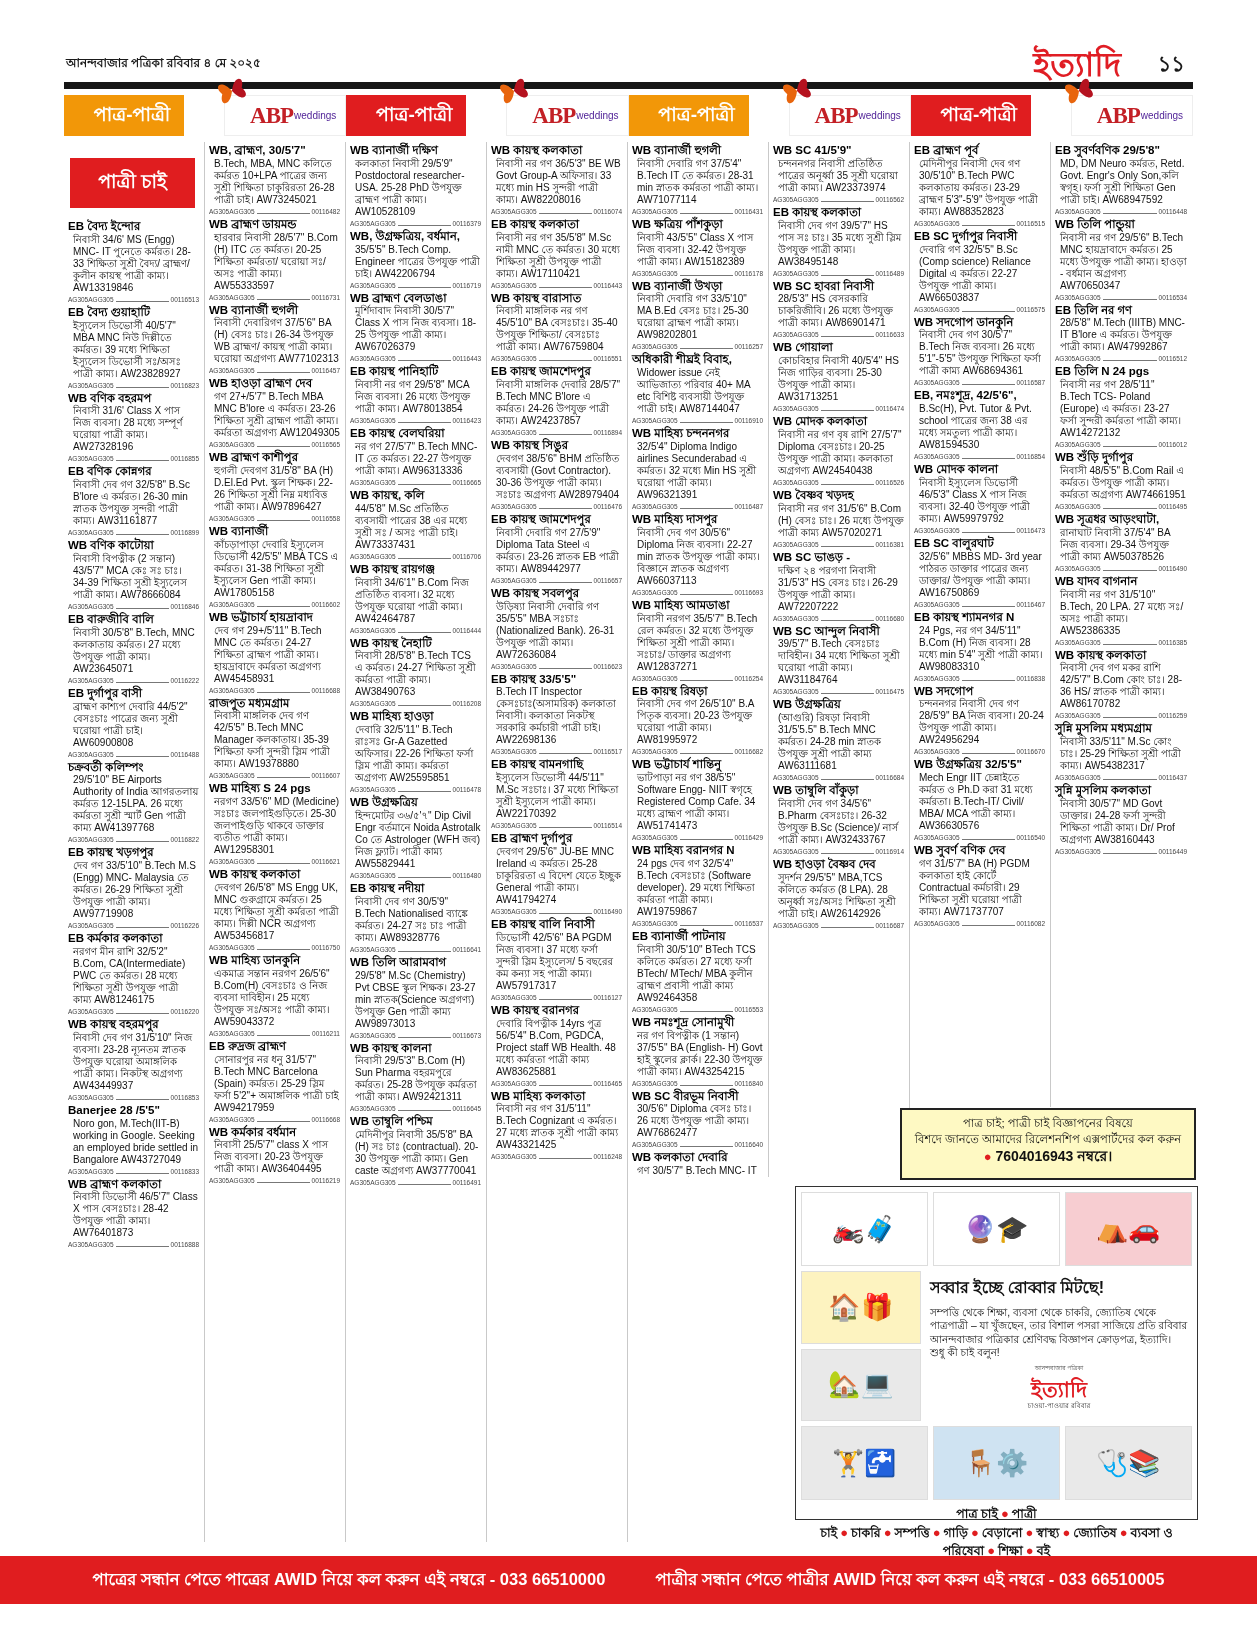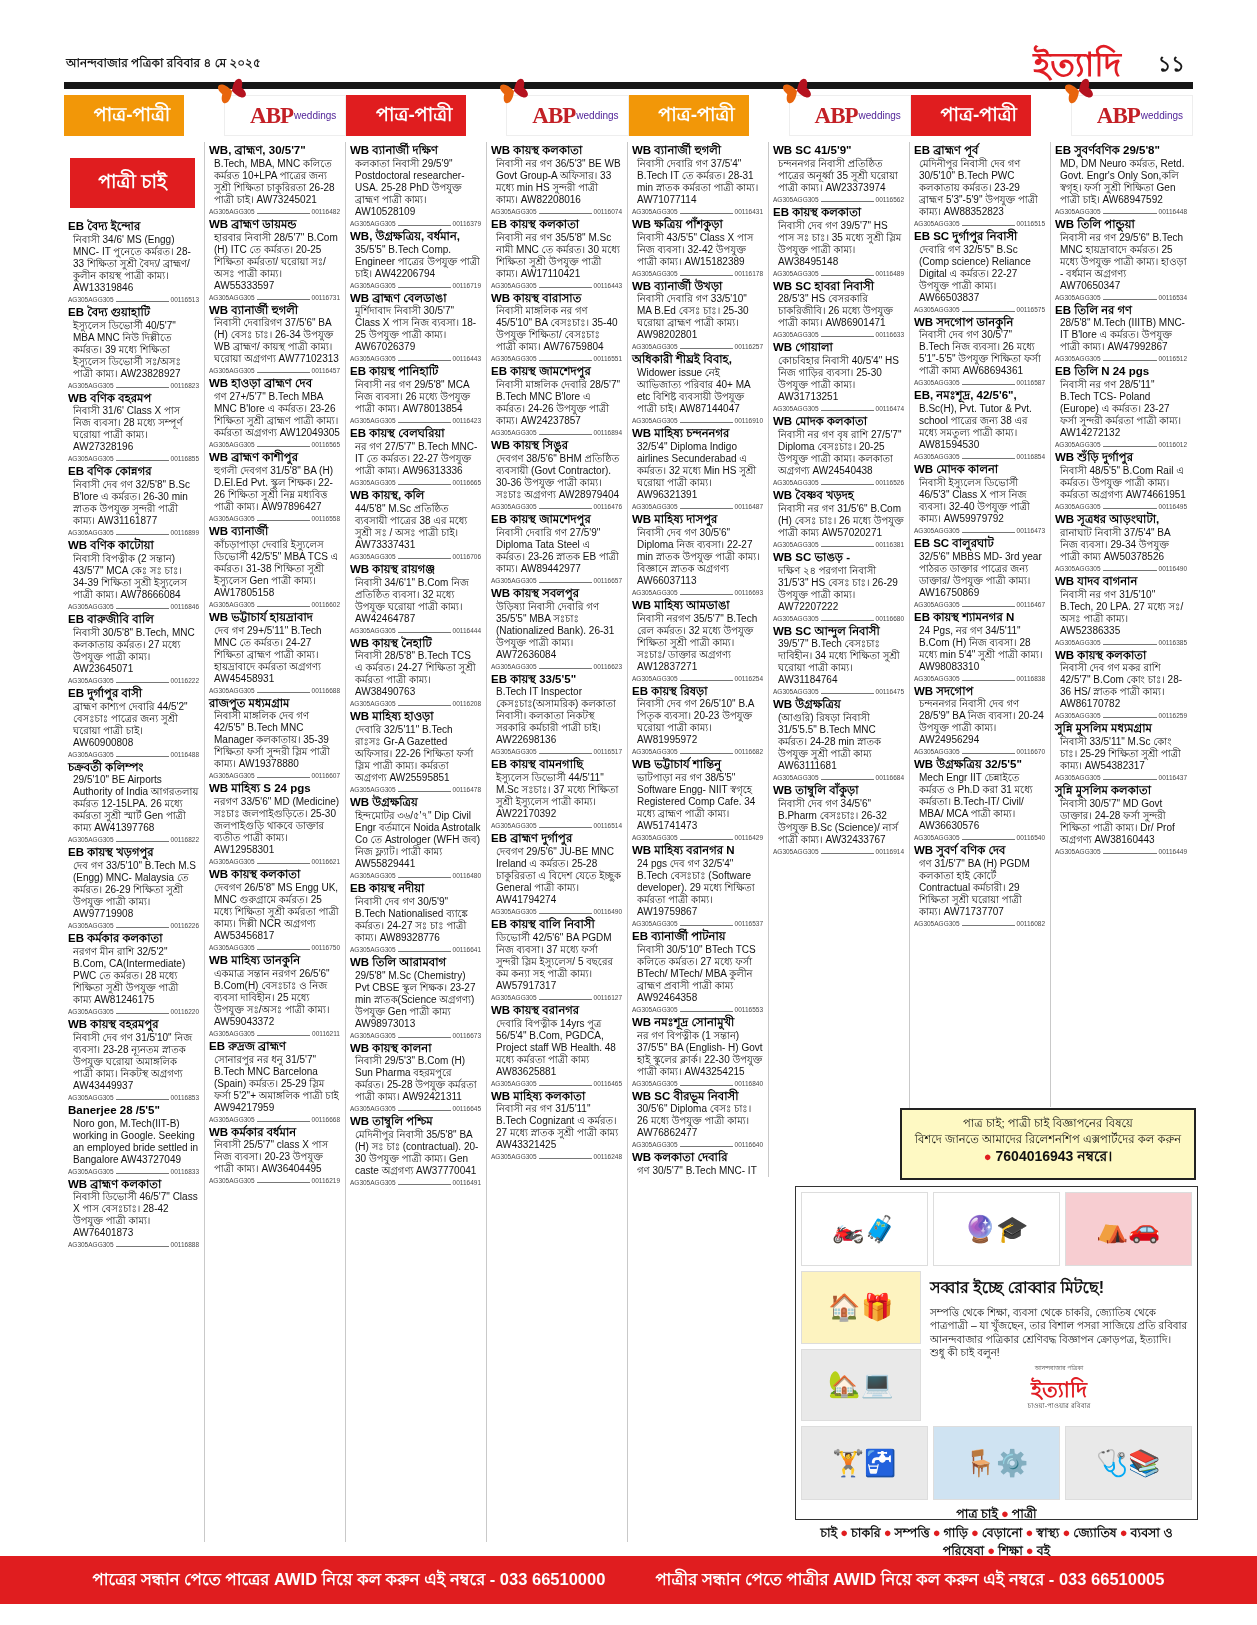--- a/index.html
+++ b/index.html
@@ -804,20 +804,29 @@
       </div>
       <div class="ad">
         <div class="ad-h">WB তাম্বুলি বাঁকুড়া</div>
         <div class="ad-b">নিবাসী দেব গণ 34/5'6" B.Pharm বেসঃচাঃ। 26-32 উপযুক্ত B.Sc (Science)/ নার্স পাত্রী কাম্য। AW32433767</div>
         <div class="ad-c">
           <span>AG305AGG305</span>
           <span class="rule"></span>
           <span>00116914</span>
         </div>
       </div>
+      <div class="ad">
+        <div class="ad-h">WB হাওড়া বৈষ্ণব দেব</div>
+        <div class="ad-b">সুদর্শন 29/5'5'' MBA,TCS কলিতে কর্মরত (8 LPA). 28 অনূর্ধ্বা সঃ/অসঃ শিক্ষিতা সুশ্রী পাত্রী চাই। AW26142926</div>
+        <div class="ad-c">
+          <span>AG305AGG305</span>
+          <span class="rule"></span>
+          <span>00116687</span>
+        </div>
+      </div>
     </div>
   <div class="col" style="height:965px;">
       <div class="ad">
         <div class="ad-h">EB ব্রাহ্মণ পূর্ব</div>
         <div class="ad-b">মেদিনীপুর নিবাসী দেব গণ 30/5'10" B.Tech PWC কলকাতায় কর্মরত। 23-29 ব্রাহ্মণ 5'3"-5'9" উপযুক্ত পাত্রী কাম্য। AW88352823</div>
         <div class="ad-c">
           <span>AG305AGG305</span>
           <span class="rule"></span>
           <span>00116515</span>
         </div>

